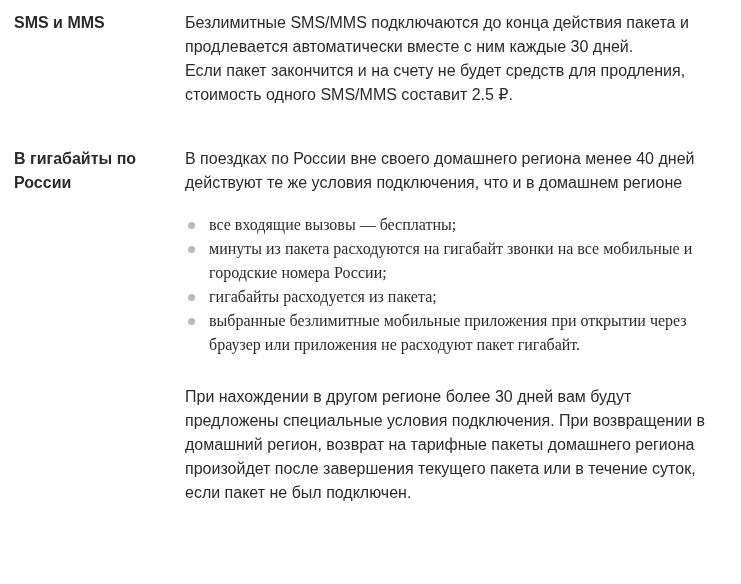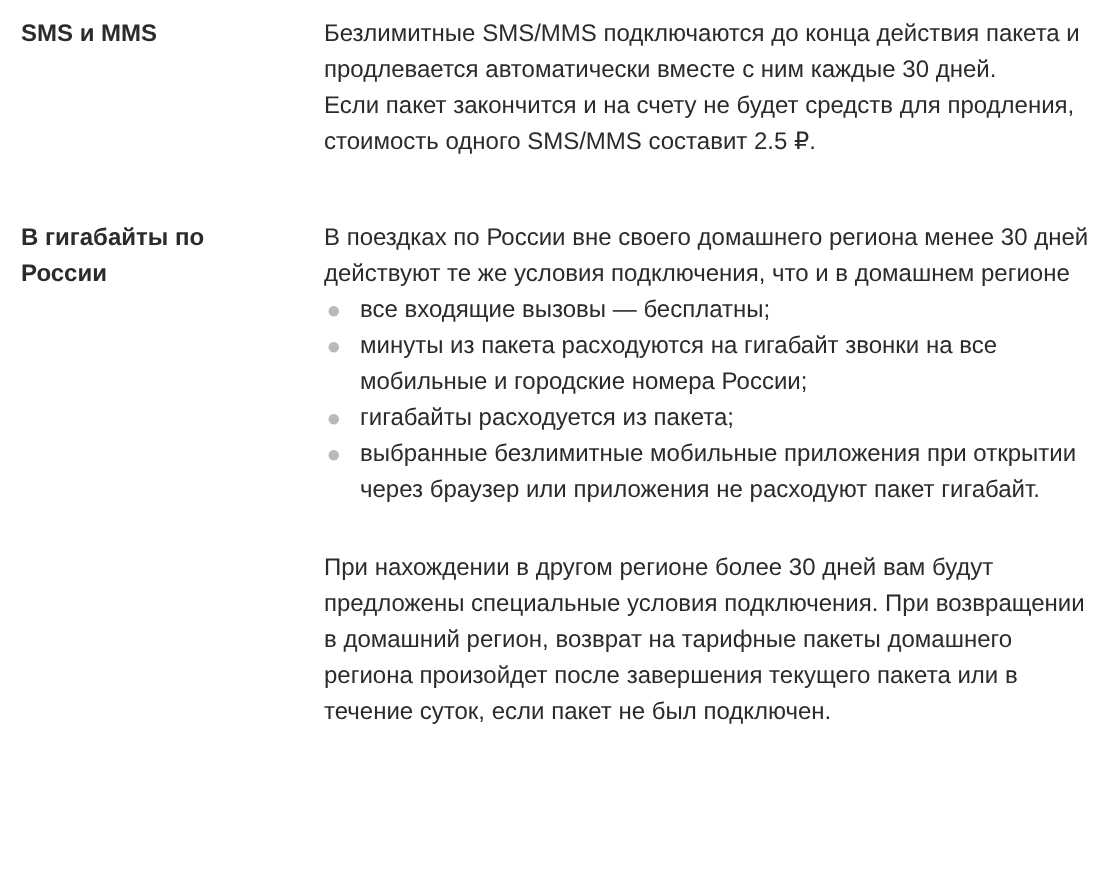--- a/index.html
+++ b/index.html
@@ -18,21 +18,20 @@
     height: 584px;
     padding: 11px 14px 0 14px;
     font-family: "Liberation Sans", "DejaVu Sans", sans-serif;
     font-size: 16px;
     line-height: 24px;
     color: #2b2b2e;
   }
   .section-row {
     display: flex;
     align-items: flex-start;
-    gap: 31px;
   }
   .section-row + .section-row {
     margin-top: 40px;
   }
   .section-label {
     flex: 0 0 171px;
     margin: 0;
     padding: 0;
     font-size: 16px;
     font-weight: bold;
@@ -48,22 +47,23 @@
     white-space: pre-line;
   }
   .para:last-child {
     margin-bottom: 0;
   }
   .para.intro {
     margin-bottom: 0;
   }
   ul.conditions-list {
     list-style: none;
-    margin: 0 0 28px 0;
+    margin: 18px 0 28px 0;
     padding: 0;
+    font-family: Liberation Serif, serif;
   }
   ul.conditions-list li {
     display: flex;
     align-items: flex-start;
     margin: 0;
   }
   .bullet-dot {
     flex: 0 0 auto;
     width: 7px;
     height: 7px;
@@ -84,21 +84,21 @@
     <h3 class="section-label">SMS и MMS</h3>
     <div class="section-content">
       <p class="para">Безлимитные SMS/MMS подключаются до конца действия пакета и продлевается автоматически вместе с ним каждые 30 дней.
 Если пакет закончится и на счету не будет средств для продления, стоимость одного SMS/MMS составит 2.5 ₽.</p>
     </div>
   </section>
 
   <section class="section-row">
     <h3 class="section-label">В гигабайты по России</h3>
     <div class="section-content">
-      <p class="para intro">В поездках по России вне своего домашнего региона менее 30 дней действуют те же условия подключения, что и в домашнем регионе</p>
+      <p class="para intro">В поездках по России вне своего домашнего региона менее 40 дней действуют те же условия подключения, что и в домашнем регионе</p>
       <ul class="conditions-list">
         <li>
           <span class="bullet-dot"></span>
           <span class="bullet-text">все входящие вызовы — бесплатны;</span>
         </li>
         <li>
           <span class="bullet-dot"></span>
           <span class="bullet-text">минуты из пакета расходуются на гигабайт звонки на все мобильные и городские номера России;</span>
         </li>
         <li>

